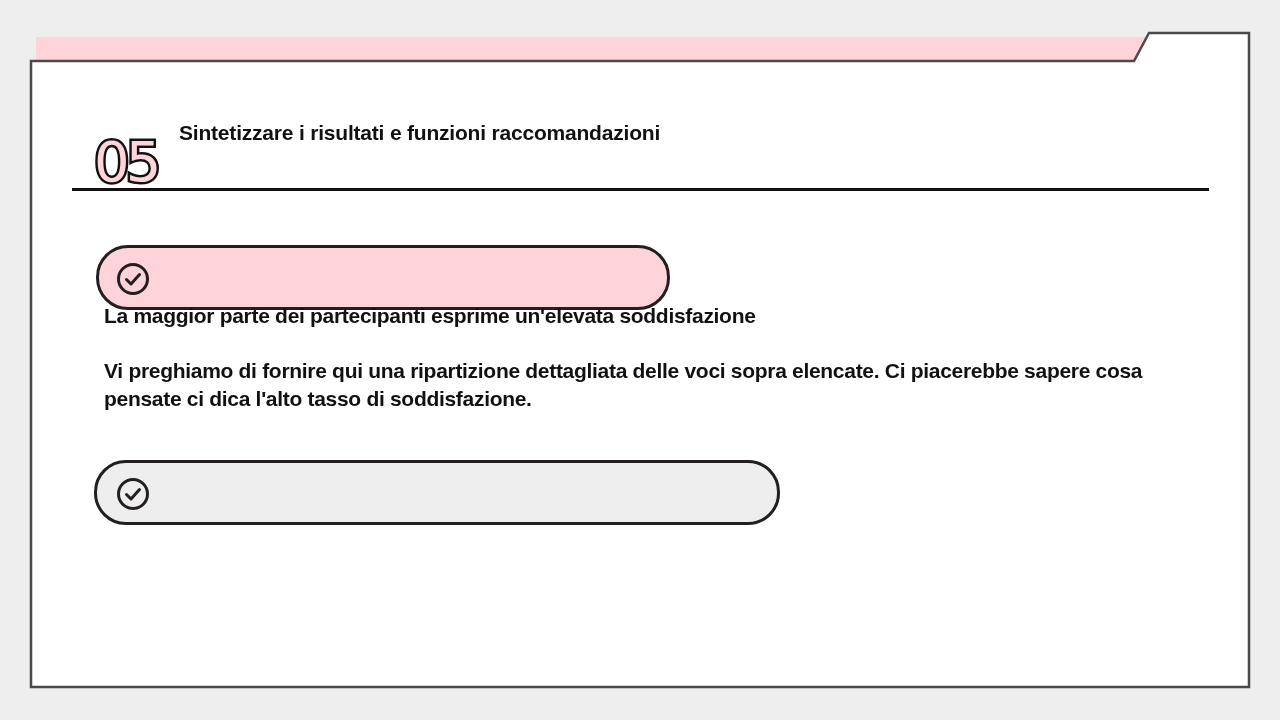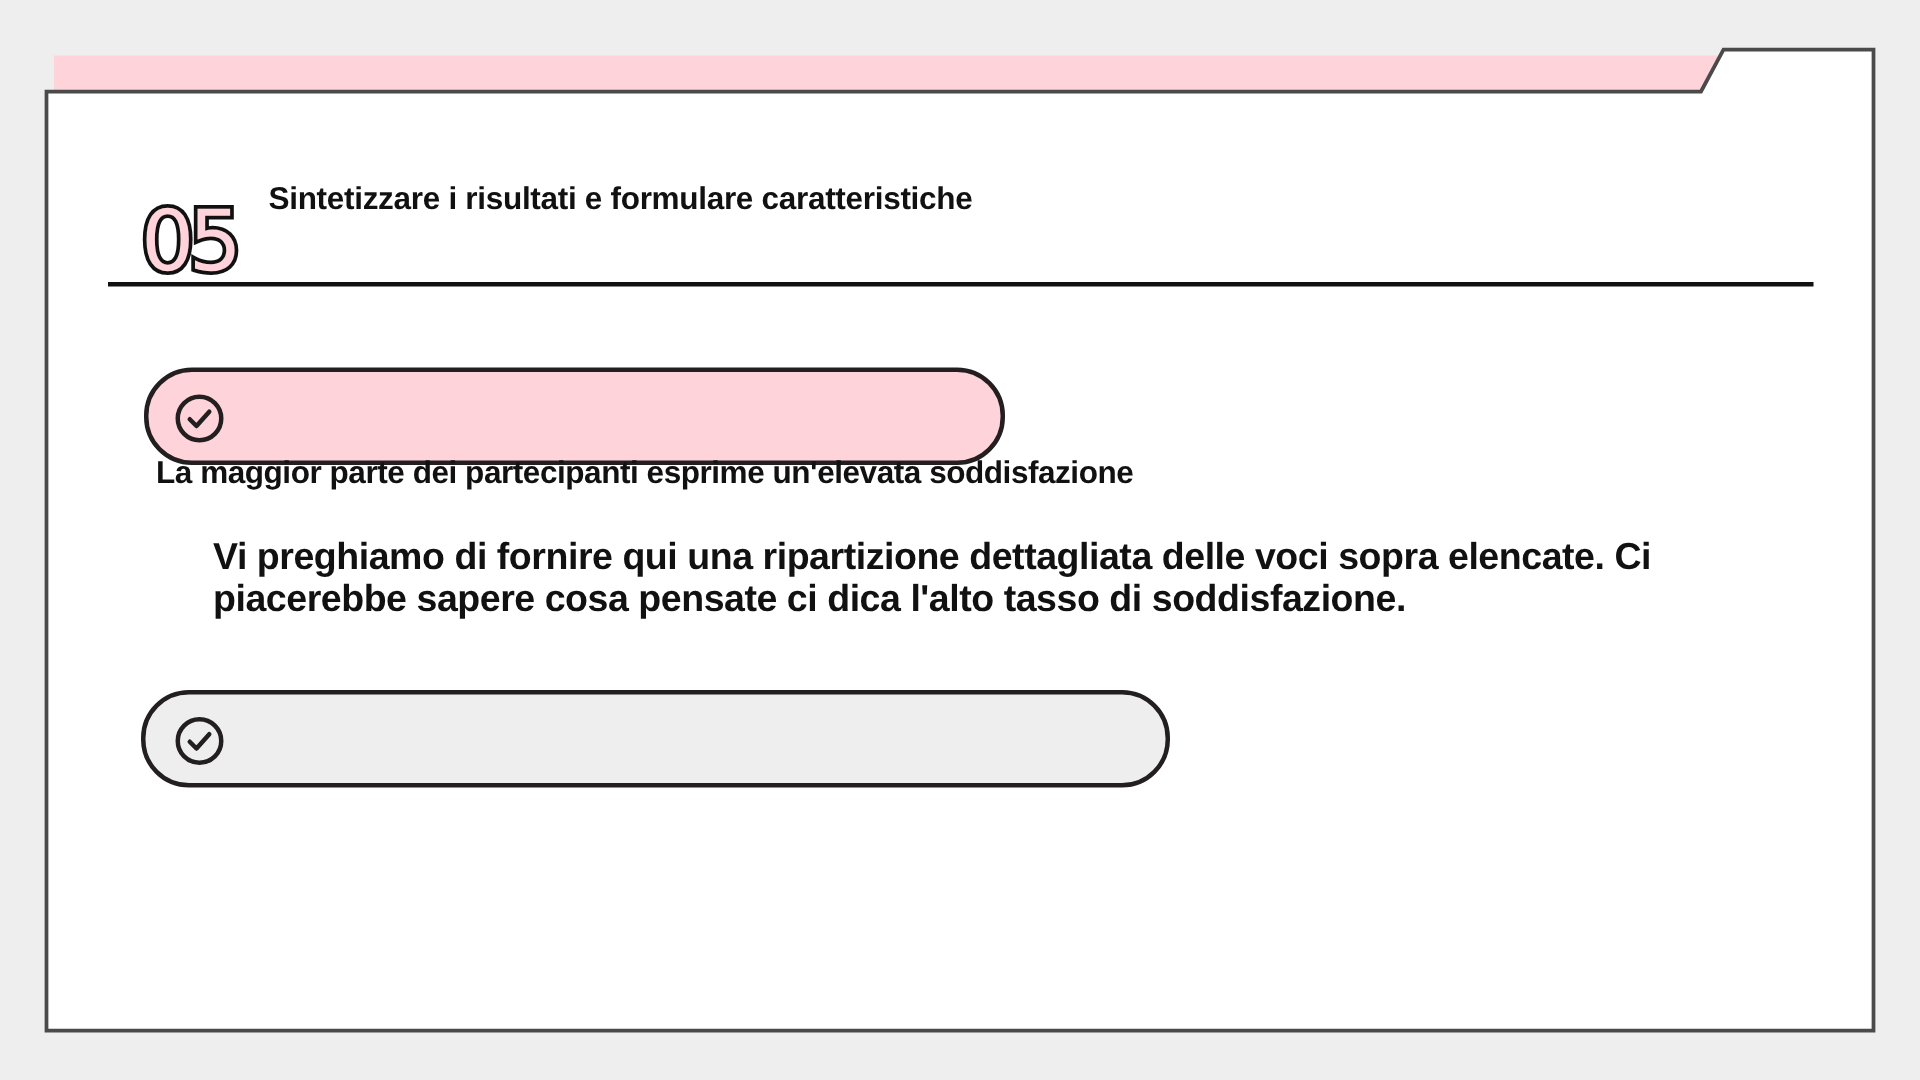--- a/index.html
+++ b/index.html
@@ -99,42 +99,41 @@
       line-height: 26px;
       letter-spacing: -0.3px;
       white-space: nowrap;
     }
     .item-title-1 { top: 303px; }
     .item-title-2 { top: 469px; }
     .item-body {
       position: absolute;
       left: 104px;
       width: 1060px;
-      font-size: 25px;
+      font-size: 21px;
       font-weight: bold;
       color: #111111;
       line-height: 28px;
       letter-spacing: -0.3px;
-      margin-left: 38px;
     }
     .item-body-1 { top: 357px; }
     .item-body-2 { top: 524px; }
   </style>
 </head>
 <body>
 
 <div class="stage">
   <div class="pink-band"></div>
 
   <svg class="frame-svg" viewBox="0 0 1280 720" xmlns="http://www.w3.org/2000/svg">
     <path d="M31 61 L1134 61 L1149 33 L1249 33 L1249 687 L31 687 Z" fill="#ffffff" stroke="#4a4a4a" stroke-width="2.5"></path>
   </svg>
 
   <div class="header-number">05</div>
-  <div class="header-title">Sintetizzare i risultati e formulare caratteristiche</div>
+  <div class="header-title">Sintetizzare i risultati e funzioni raccomandazioni</div>
   <div class="header-rule"></div>
 
   <div class="pill pill-1"></div>
   <svg class="check-icon check-1" viewBox="0 0 34 34">
     <circle cx="17" cy="17" r="14.5" fill="none" stroke="#231f20" stroke-width="3"></circle>
     <path d="M10.5 17.5 L15 22 L23.5 12.5" fill="none" stroke="#231f20" stroke-width="3" stroke-linecap="round" stroke-linejoin="round"></path>
   </svg>
   <div class="item-title item-title-1">La maggior parte dei partecipanti esprime un'elevata soddisfazione</div>
   <div class="item-body item-body-1">Vi preghiamo di fornire qui una ripartizione dettagliata delle voci sopra elencate. Ci piacerebbe sapere cosa pensate ci dica l'alto tasso di soddisfazione.</div>
 

